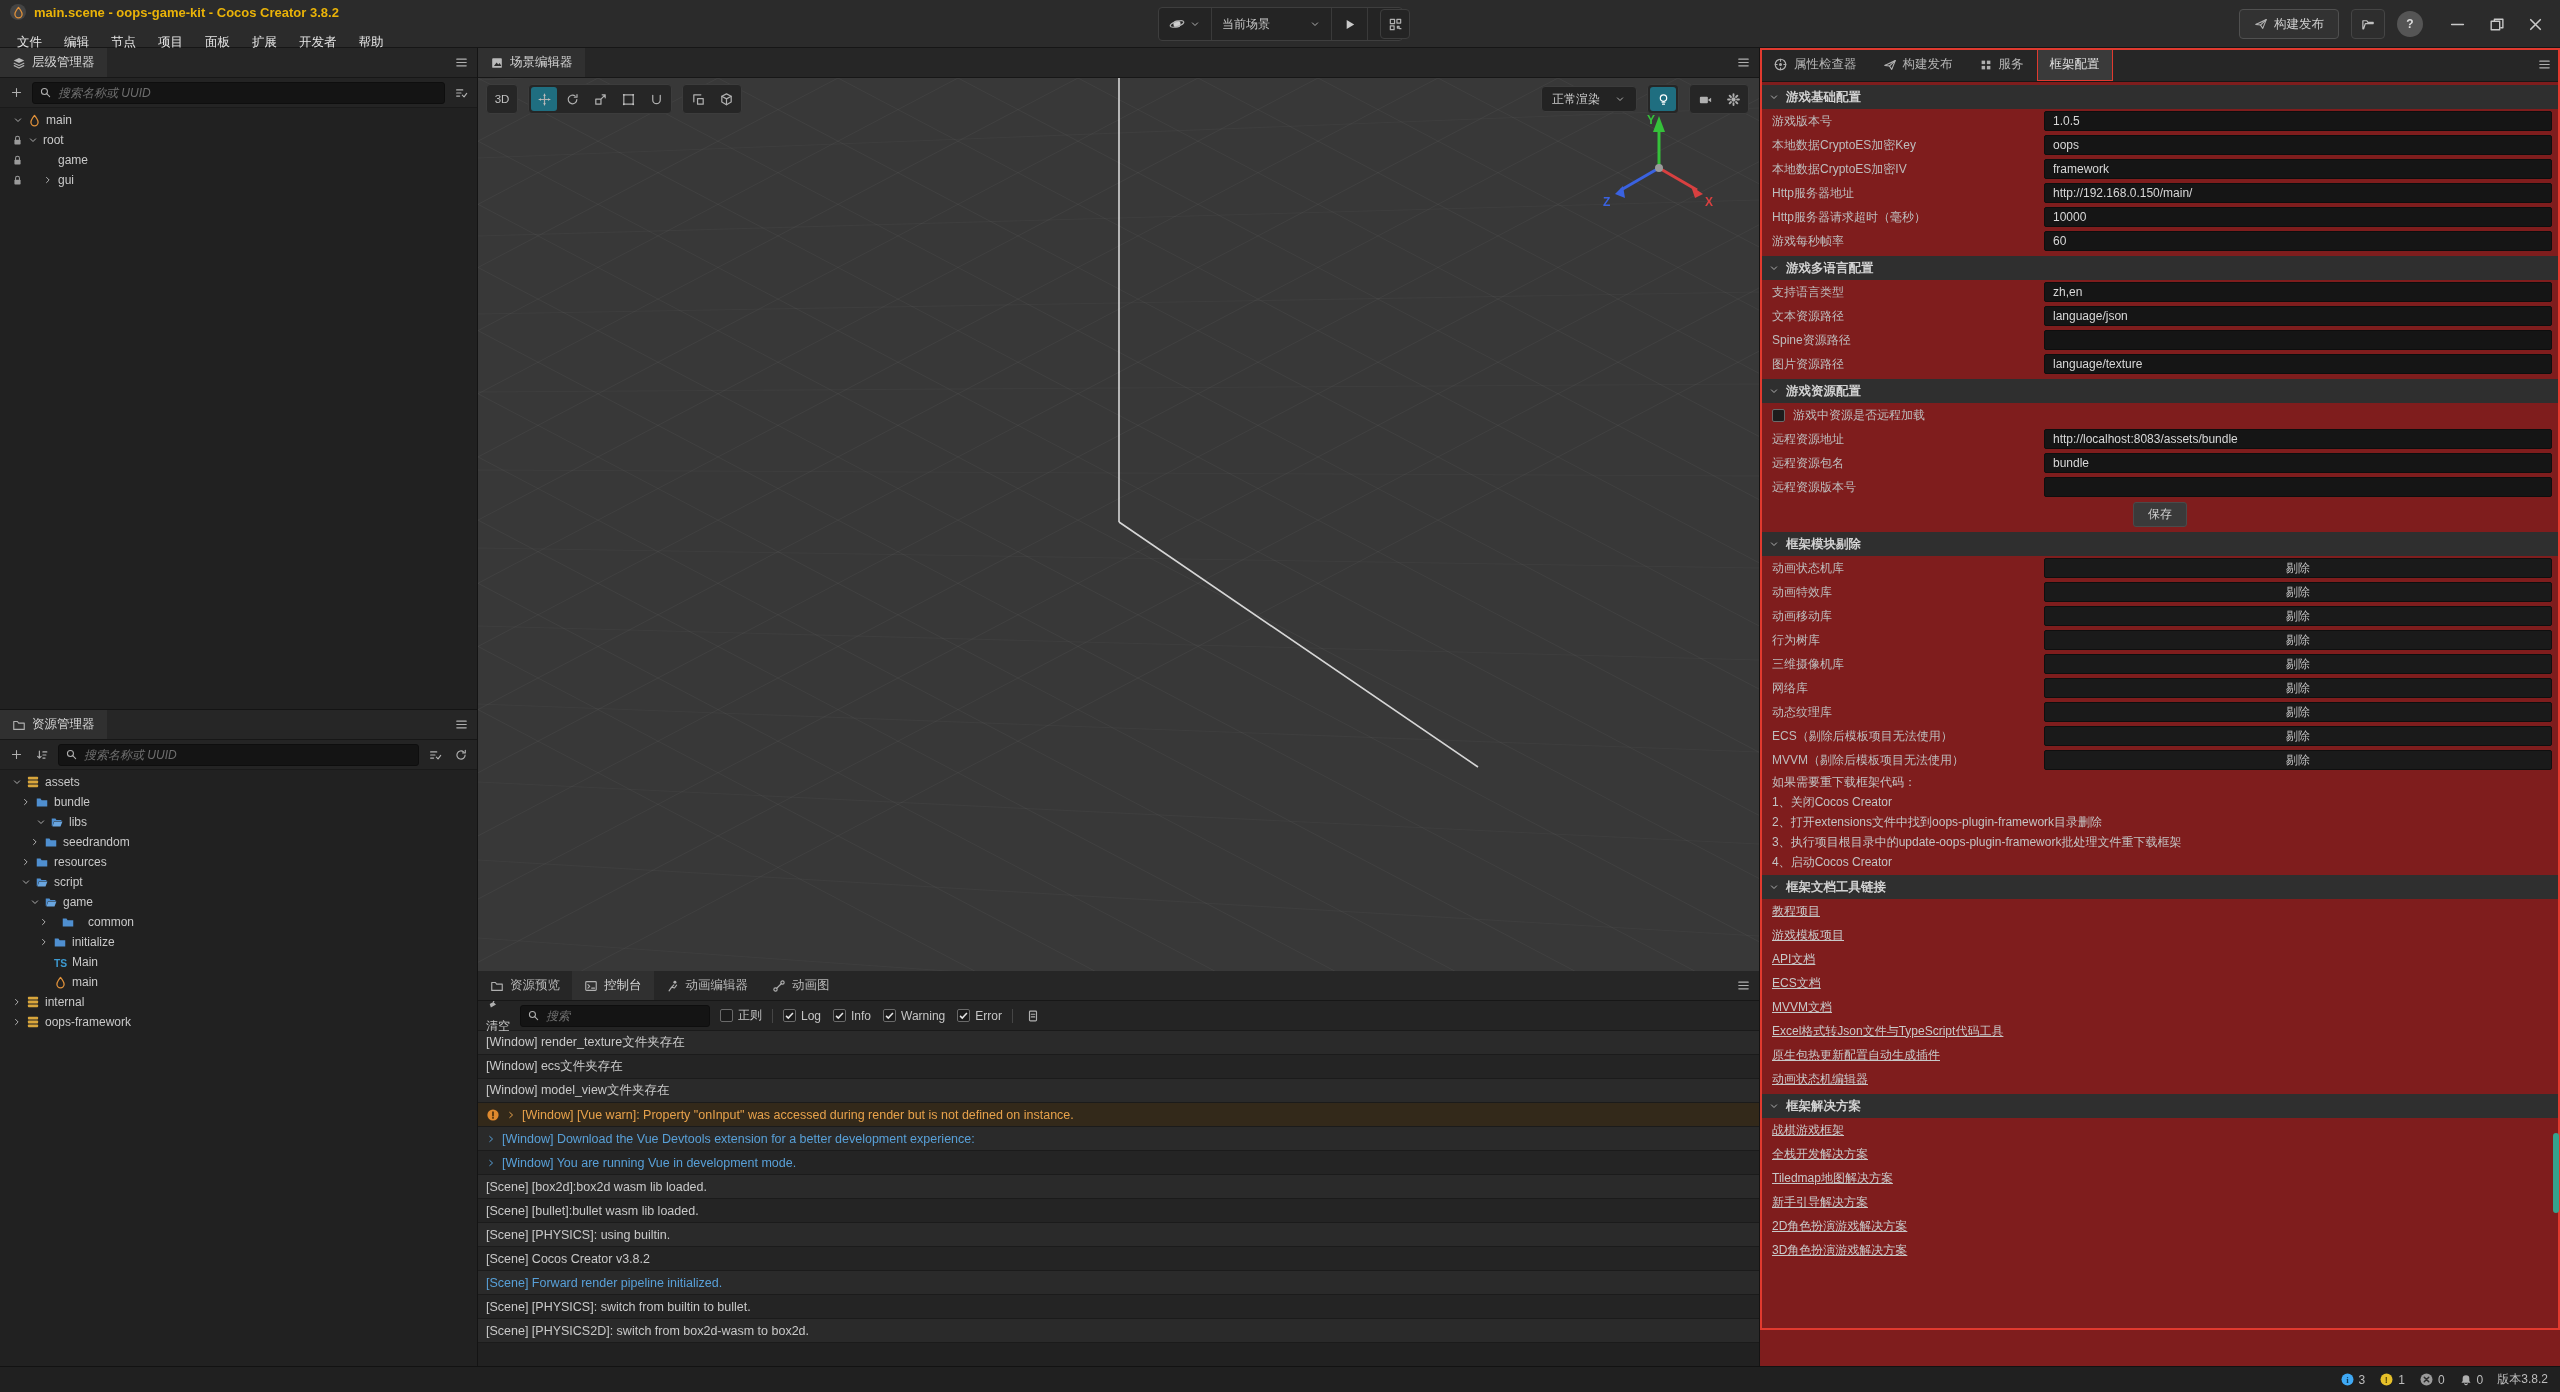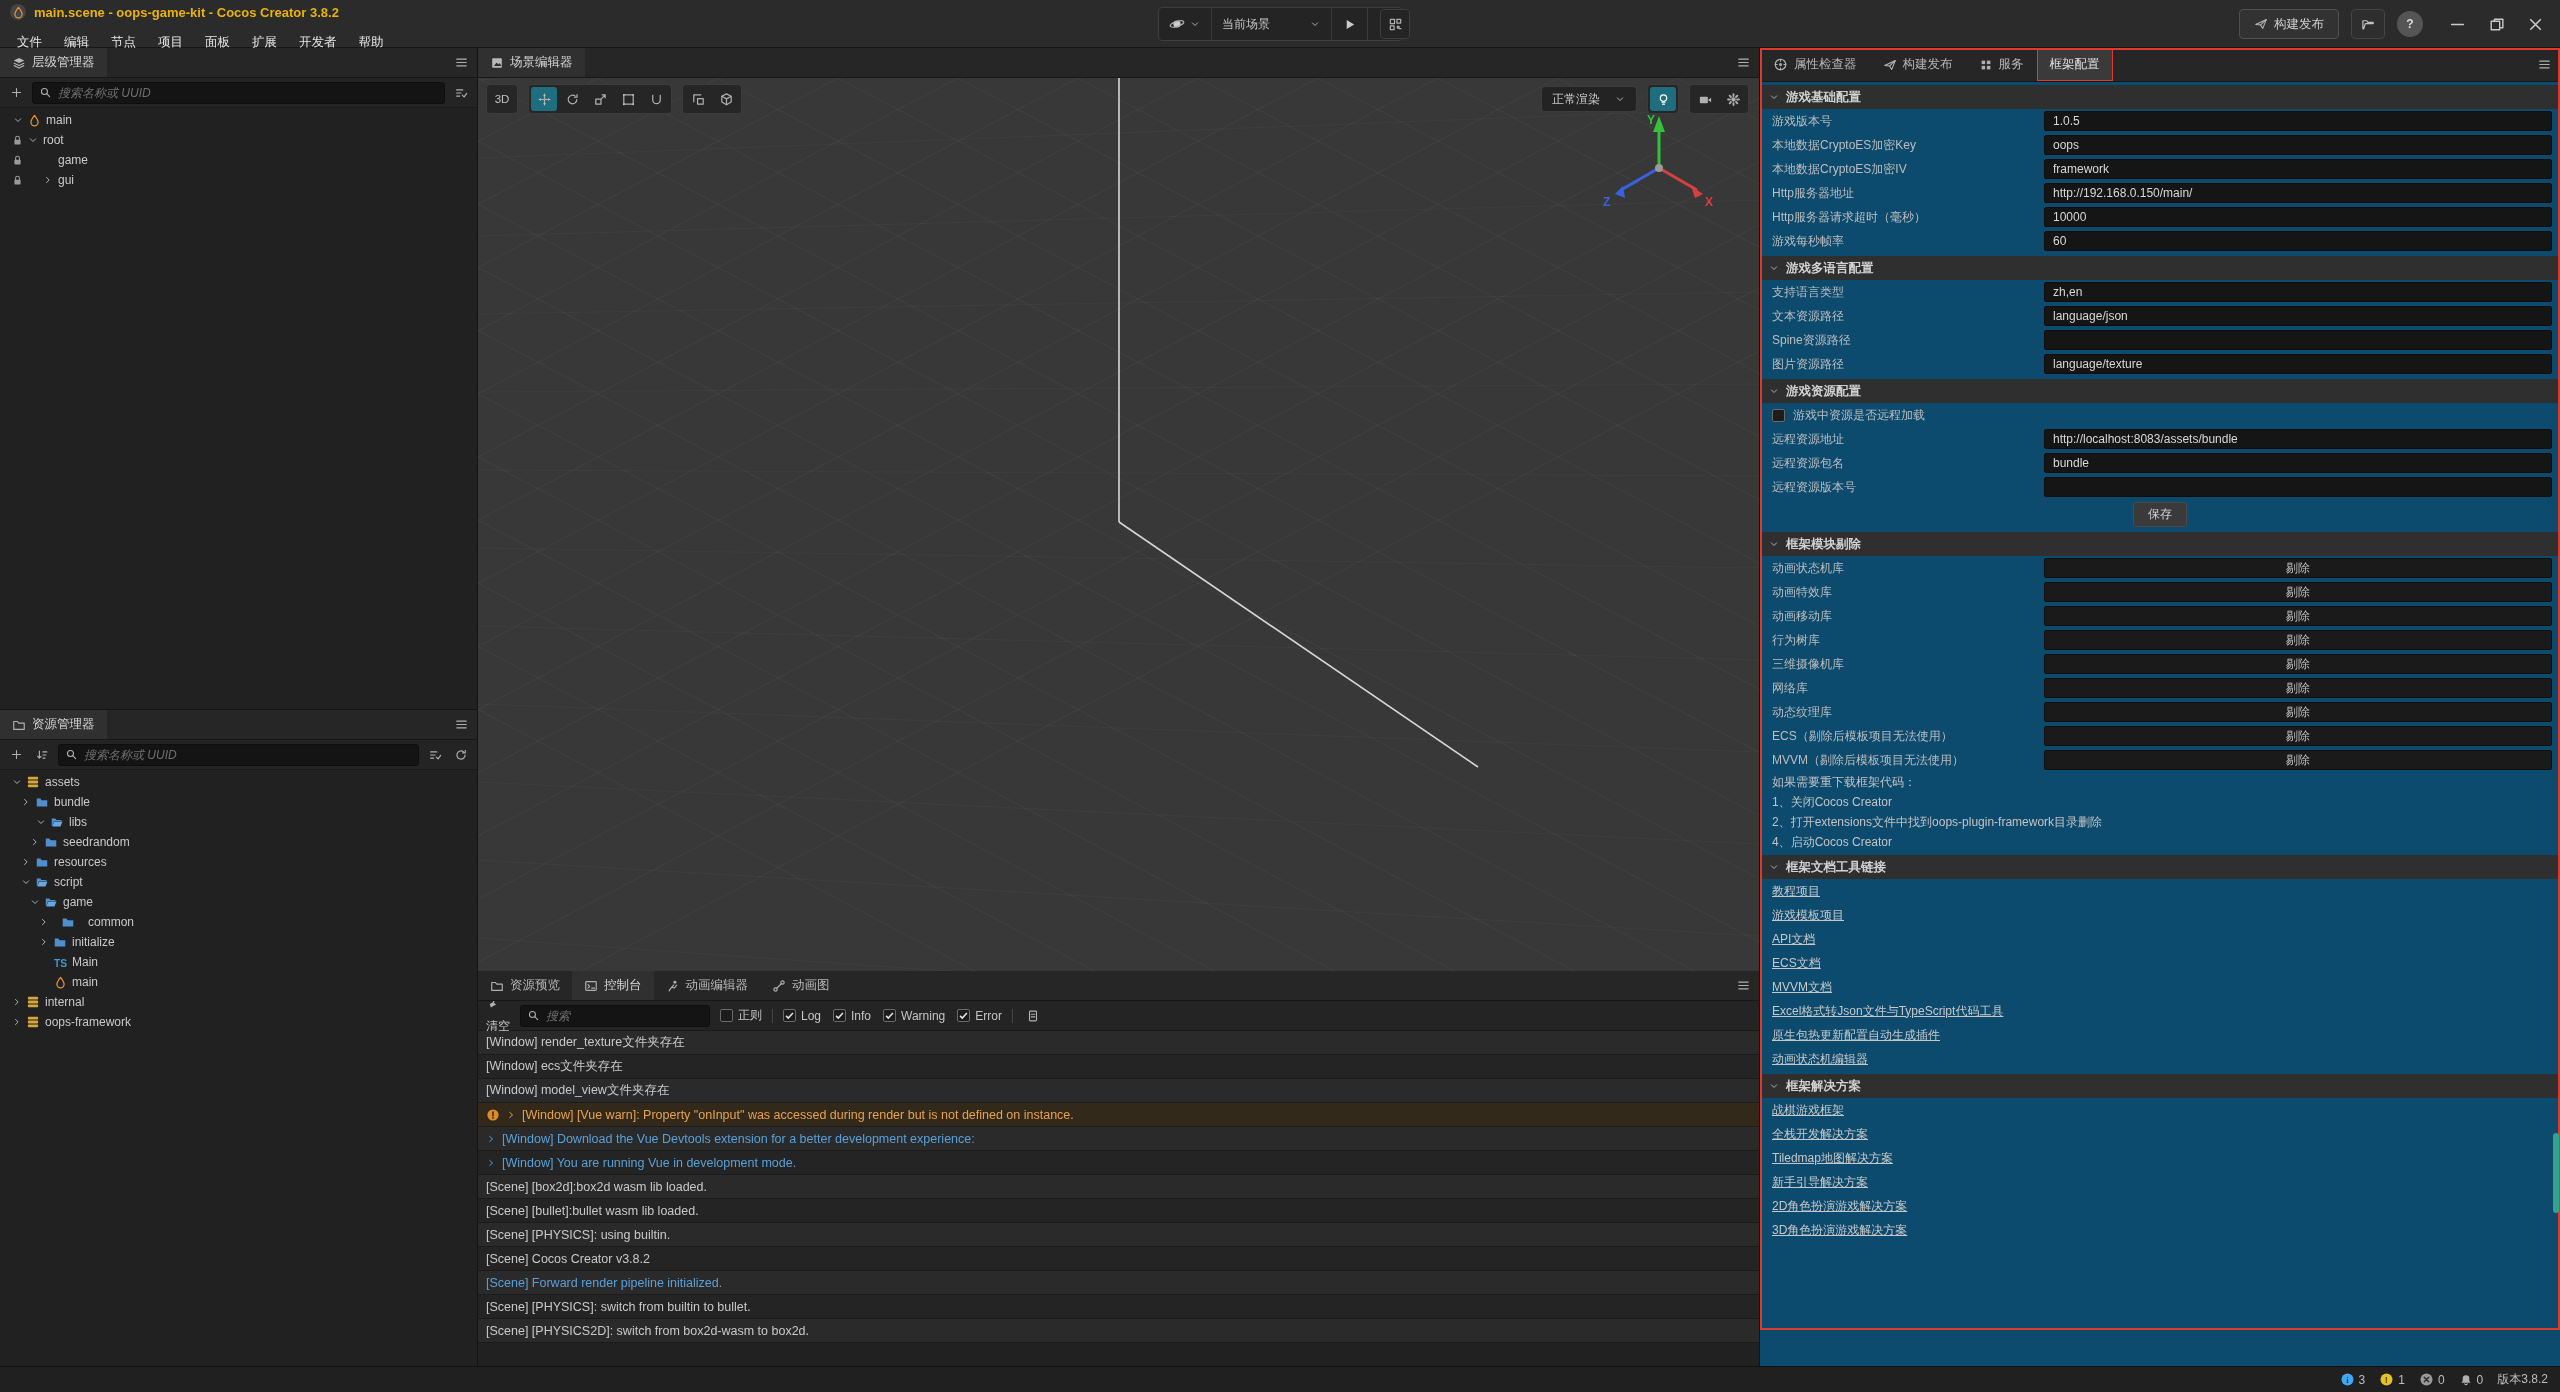--- a/index.html
+++ b/index.html
@@ -26,21 +26,21 @@
   .fldbtn { width:34px; height:30px; border:1px solid #454545; border-radius:4px; background:#2e2e2e;
     display:flex; align-items:center; justify-content:center; }
   .helpbtn { width:26px; height:26px; border-radius:50%; background:#555; color:#ddd; display:flex;
     align-items:center; justify-content:center; font-weight:bold; }
   .winctl { display:flex; align-items:center; gap:22px; margin-left:14px; padding-right:8px; }
 
   
   .main { flex:1; display:flex; min-height:0; }
   .leftcol { width:478px; flex:0 0 auto; display:flex; flex-direction:column; border-right:1px solid #141414; }
   .centercol { flex:1; display:flex; flex-direction:column; min-width:0; }
-  .rightcol { width:801px; flex:0 0 auto; position:relative; background:#0c4a6e; border-left:1px solid #141414; }
+  .rightcol { width:801px; flex:0 0 auto; position:relative; background:#7f1d1d; border-left:1px solid #141414; }
 
   .panel { background:#212121; display:flex; flex-direction:column; min-height:0; }
   .ptabs { height:30px; background:#262626; display:flex; align-items:stretch; border-bottom:1px solid #171717; flex:0 0 auto; position:relative; }
   .ptab { display:flex; align-items:center; gap:6px; padding:0 12px; font-size:12.5px; color:#b9b9b9; }
   .ptab.active { background:#303030; color:#d6d6d6; }
   .ptab-burger { position:absolute; right:8px; top:7px; }
 
   .toolrow { height:30px; display:flex; align-items:center; padding:0 6px; gap:6px; background:#242424; border-bottom:1px solid #1a1a1a; flex:0 0 auto; }
   .searchbox { flex:1; display:flex; align-items:center; gap:6px; background:#141414; border:1px solid #0e0e0e;
     border-radius:3px; height:22px; padding:0 6px; }
@@ -1130,20 +1130,21 @@
             <span class="flabel">ECS（剔除后模板项目无法使用）</span>
             <div class="fbtn">剔除</div>
           </div>
           <div class="frow">
             <span class="flabel">MVVM（剔除后模板项目无法使用）</span>
             <div class="fbtn">剔除</div>
           </div>
           <div class="noterow">如果需要重下载框架代码：</div>
           <div class="noterow">1、关闭Cocos Creator</div>
           <div class="noterow">2、打开extensions文件中找到oops-plugin-framework目录删除</div>
+          <div class="noterow">3、执行项目根目录中的update-oops-plugin-framework批处理文件重下载框架</div>
           <div class="noterow">4、启动Cocos Creator</div>
           <div class="sect-h">
             <span class="i">
               <svg width="12" height="12" viewBox="0 0 16 16" fill="none" stroke="#b0b0b0" stroke-width="1.3" stroke-linecap="round" stroke-linejoin="round">
                 <path d="M4.5 6.5l3.5 3.5 3.5-3.5"></path>
               </svg>
             </span>
             <span>框架文档工具链接</span>
           </div>
           <div class="linkrow">

